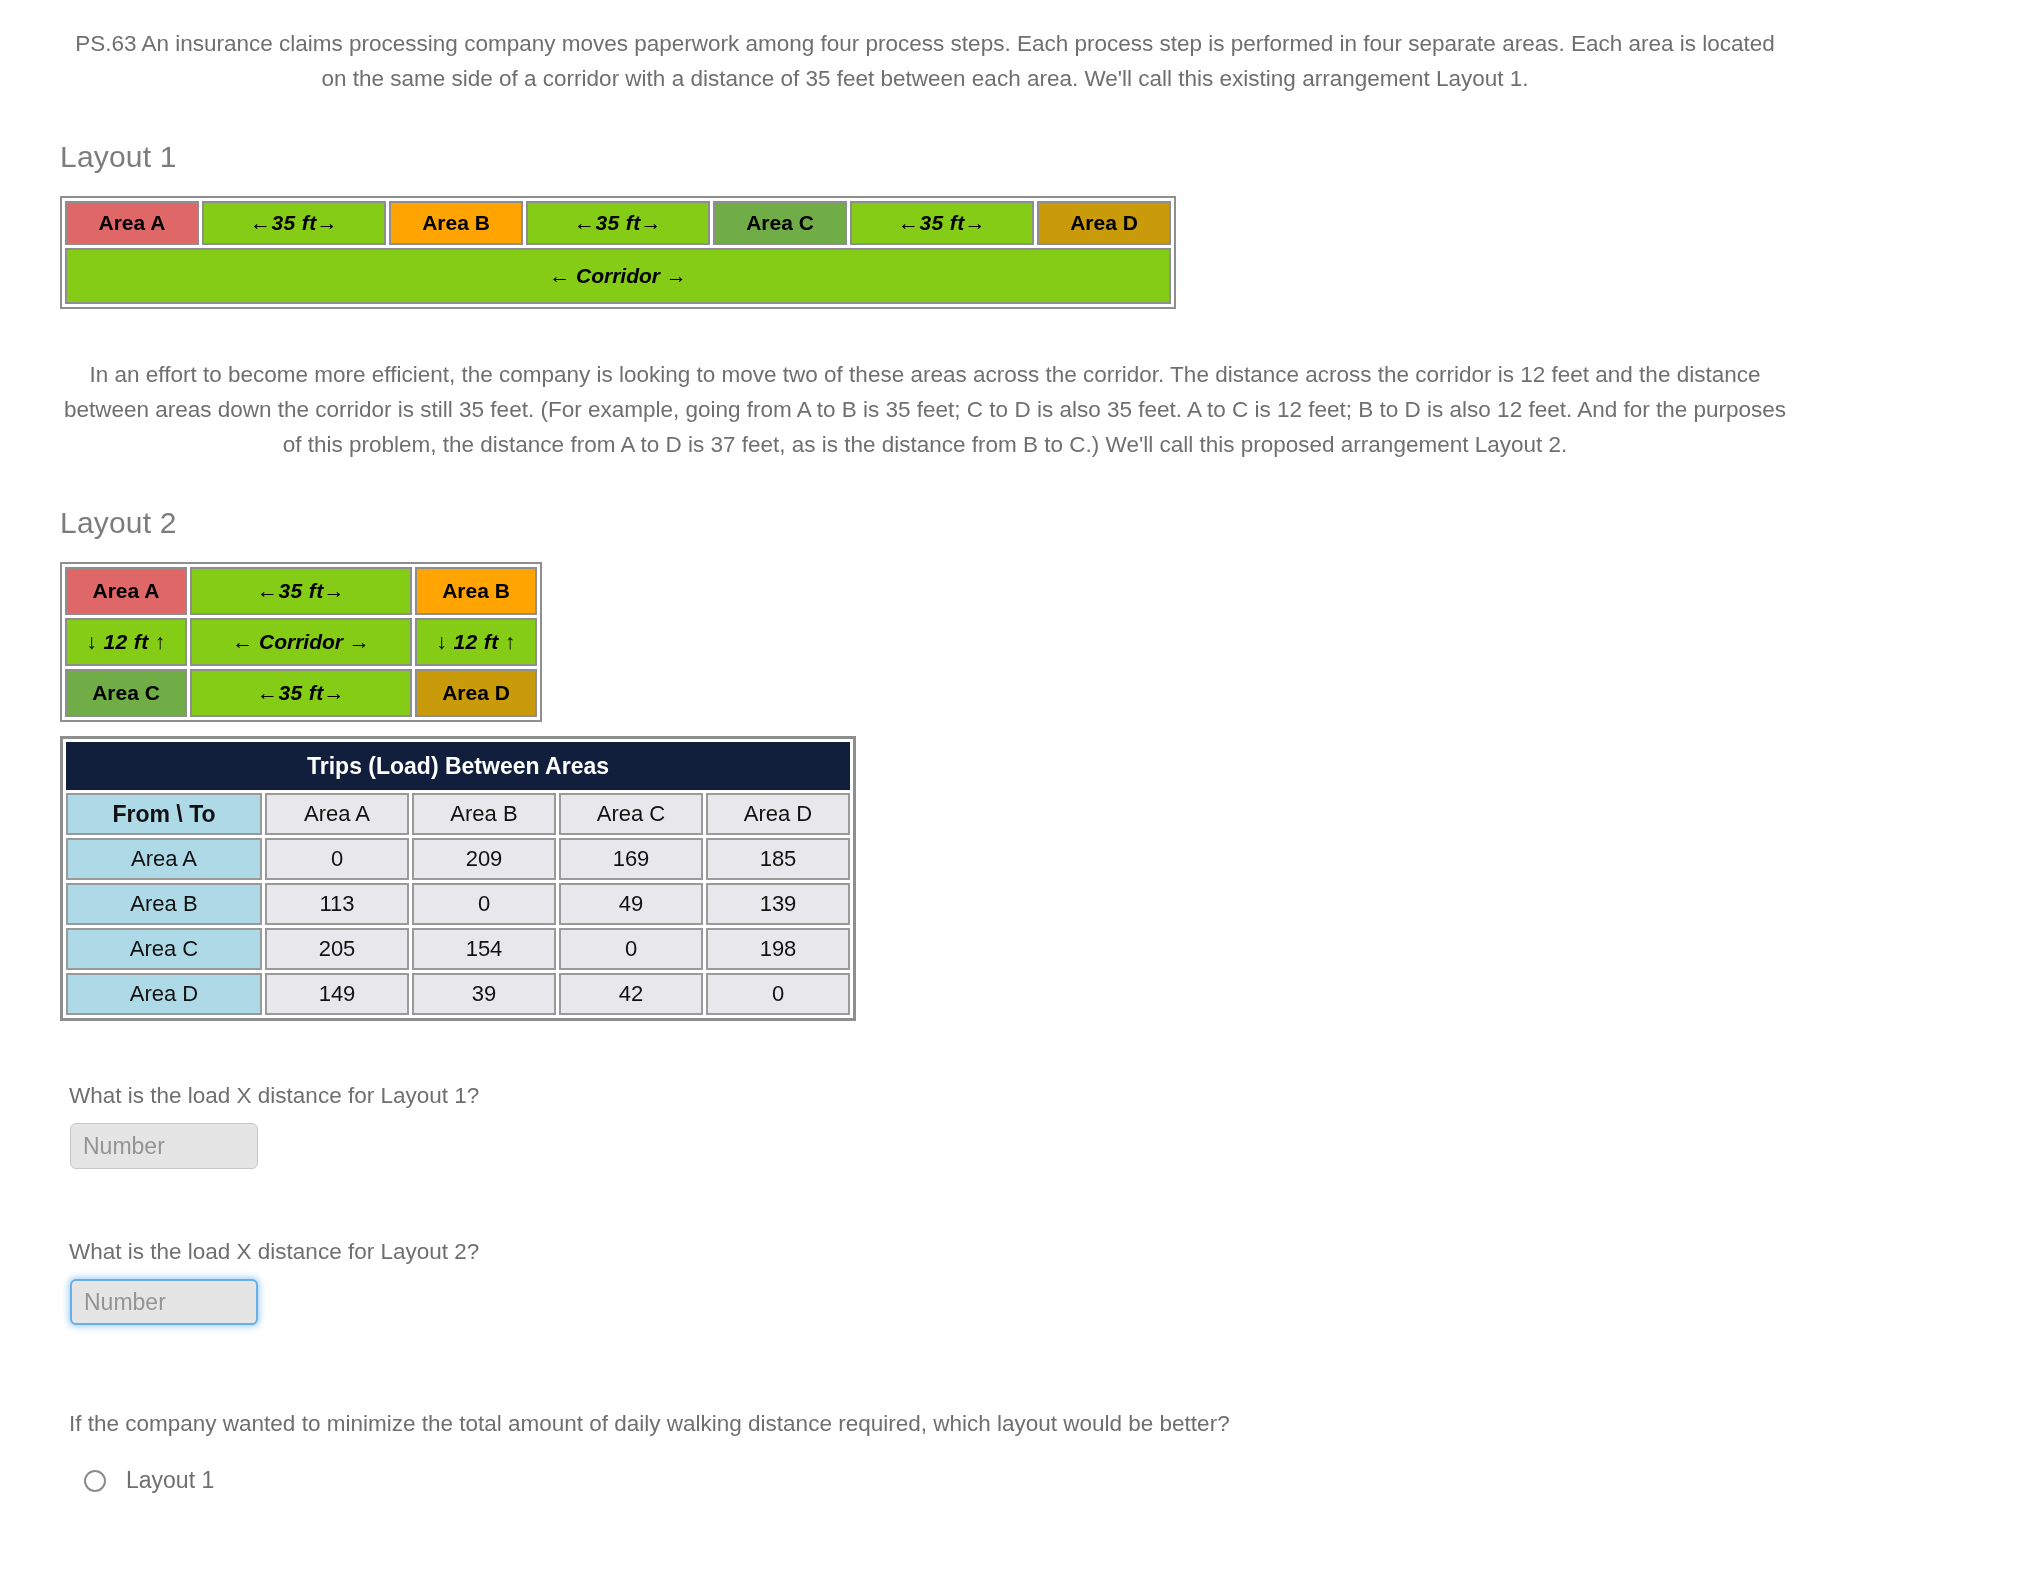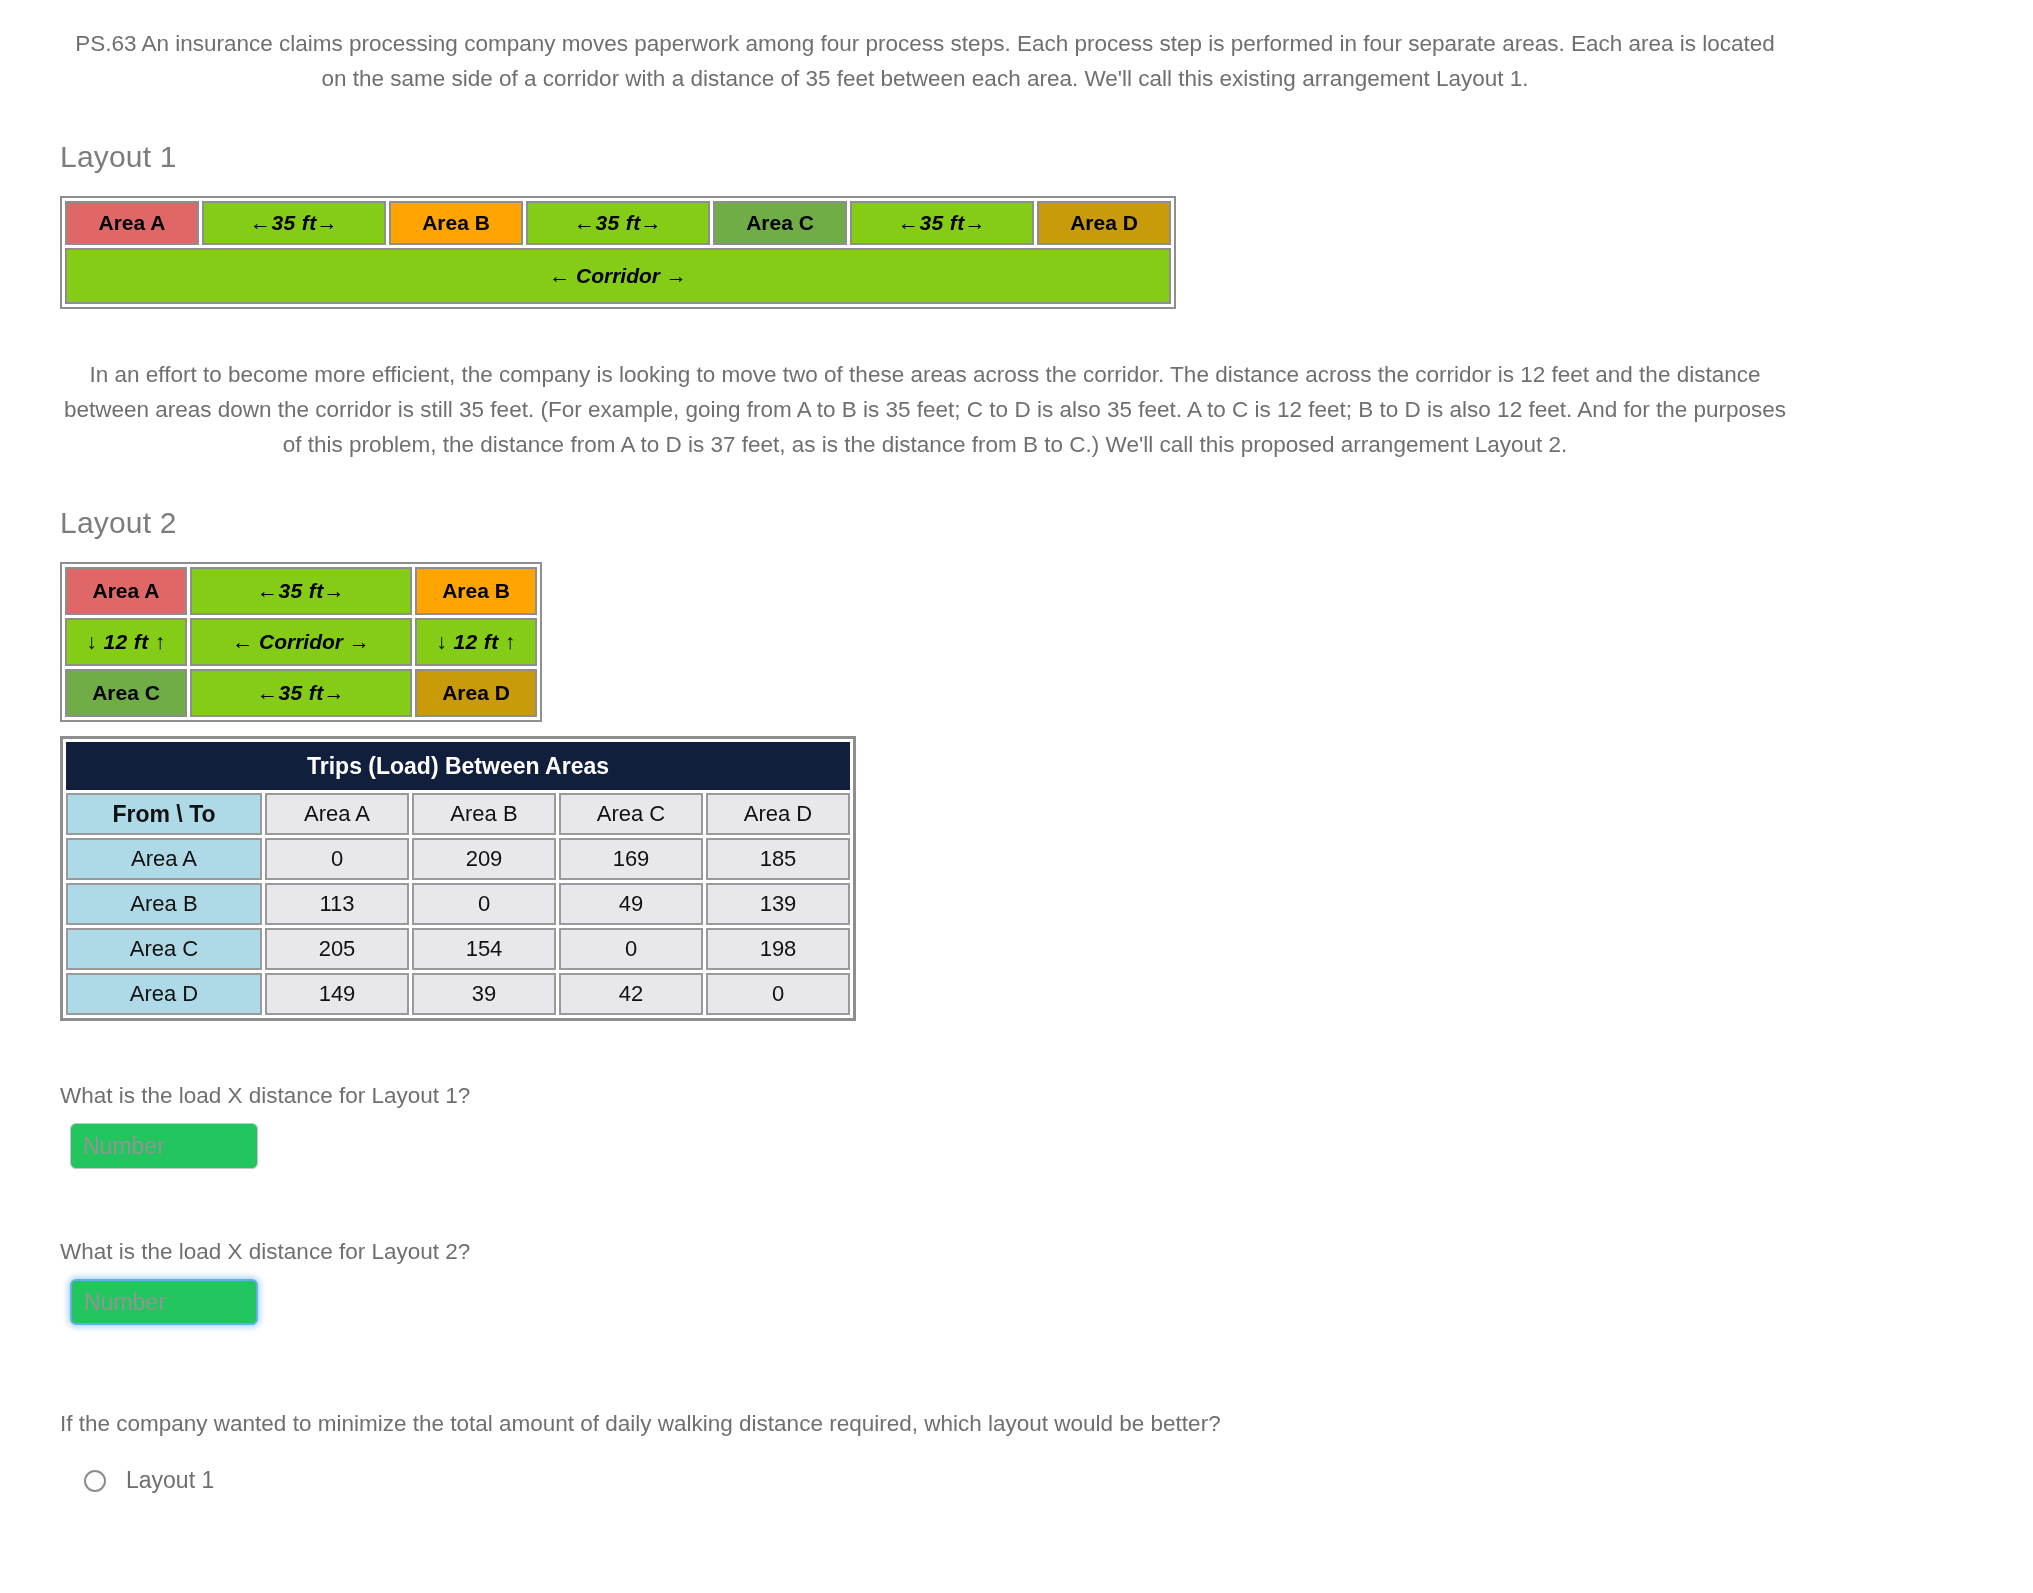--- a/index.html
+++ b/index.html
@@ -132,40 +132,40 @@
   }
   .lt-cell {
     background: #e8e8ec !important;
     width: 128px;
   }
 
   
   .question {
     font-size: 22.5px;
     color: #6f6f6f;
-    margin: 0;
+    margin: 9px;
   }
   .q1 { margin-top: 62px; }
   .q2 { margin-top: 70px; }
   .q3 { margin-top: 86px; }
 
   .num-input {
     display: block;
     margin-top: 14px;
     margin-left: 10px;
     width: 188px;
     height: 46px;
     box-sizing: border-box;
     border: 1px solid #c6c6c6;
     border-radius: 6px;
     padding: 0 12px;
     font-size: 23px;
     font-family: "Liberation Sans", sans-serif;
     color: #555555;
-    background: #22c55e;
+    background: #e5e5e5;
     outline: none;
   }
   .num-input::placeholder { color: #949494; opacity: 1; }
   .num-input.focused {
     border: 2px solid #66afe9;
     box-shadow: 0 0 6px 2px rgba(102,175,233,.55);
   }
 
   
   .radio-row {

